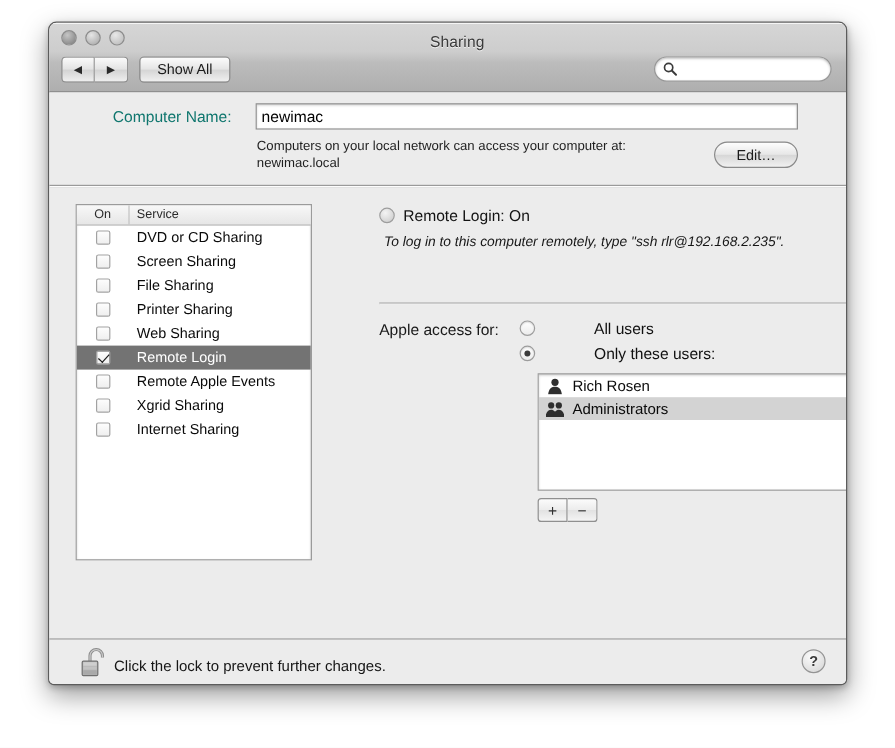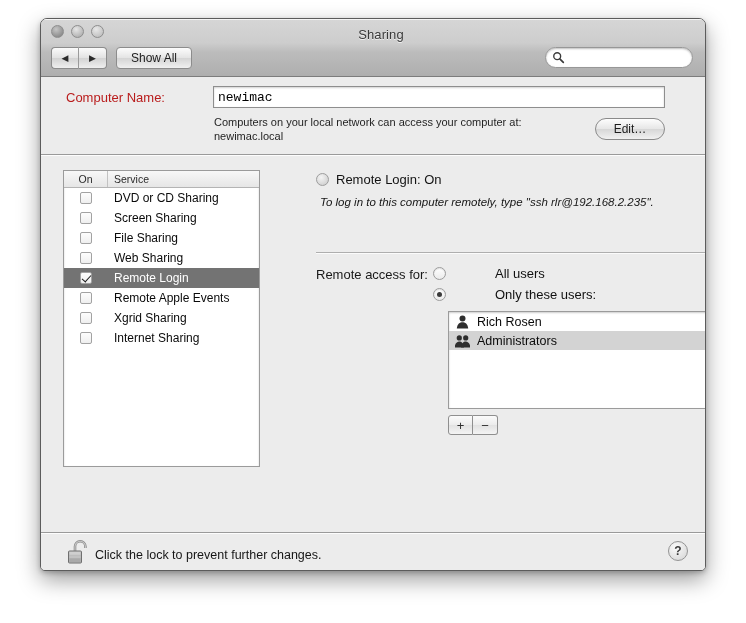--- a/index.html
+++ b/index.html
@@ -150,36 +150,36 @@
     background: #ececec;
   }
 
   
   #name-section {
     position: relative;
     height: 77px;
   }
   #name-label {
     position: absolute;
-    left: 25px; top: 13px;
+    left: 0; top: 13px;
     width: 152px;
-    text-align: left;
+    text-align: right;
     font-size: 13px;
-    color: #b91c1c;
+    color: #0f766e;
   }
   #computer-name-input {
     position: absolute;
     left: 172px; top: 9px;
     width: 452px;
     height: 22px;
     background: #ffffff;
     border: 1px solid #8e8e8e;
     box-shadow: inset 0 1px 2px rgba(0,0,0,0.18);
     box-sizing: border-box;
-    font-family: Liberation Mono, monospace;
+    font-family: Liberation Sans, sans-serif;
     font-size: 13px;
     color: #000;
     padding: 0 4px;
     outline: none;
   }
   #name-hint {
     position: absolute;
     left: 173px; top: 38px;
     width: 400px;
     font-size: 11px;
@@ -527,20 +527,26 @@
             <div class="srow">
               <div class="cbcell">
                 <div class="cbox"></div>
               </div>
               <div class="slabel">File Sharing</div>
             </div>
             <div class="srow">
               <div class="cbcell">
                 <div class="cbox"></div>
               </div>
+              <div class="slabel">Printer Sharing</div>
+            </div>
+            <div class="srow">
+              <div class="cbcell">
+                <div class="cbox"></div>
+              </div>
               <div class="slabel">Web Sharing</div>
             </div>
             <div class="srow selected">
               <div class="cbcell">
                 <div class="cbox checked"></div>
               </div>
               <div class="slabel">Remote Login</div>
             </div>
             <div class="srow">
               <div class="cbcell">
@@ -567,21 +573,21 @@
 
         <div id="status-line">
           <span id="status-dot"></span>
           <span>Remote Login: On</span>
         </div>
 
         <div id="status-desc">To log in to this computer remotely, type "ssh rlr@192.168.2.235".</div>
 
         <div id="panel-sep"></div>
 
-        <div id="allow-label">Remote access for:</div>
+        <div id="allow-label">Apple access for:</div>
 
         <div class="radio-row" id="radio-all">
           <span class="radio"></span>
           <span>All users</span>
         </div>
 
         <div class="radio-row" id="radio-only">
           <span class="radio on"></span>
           <span>Only these users:</span>
         </div>

